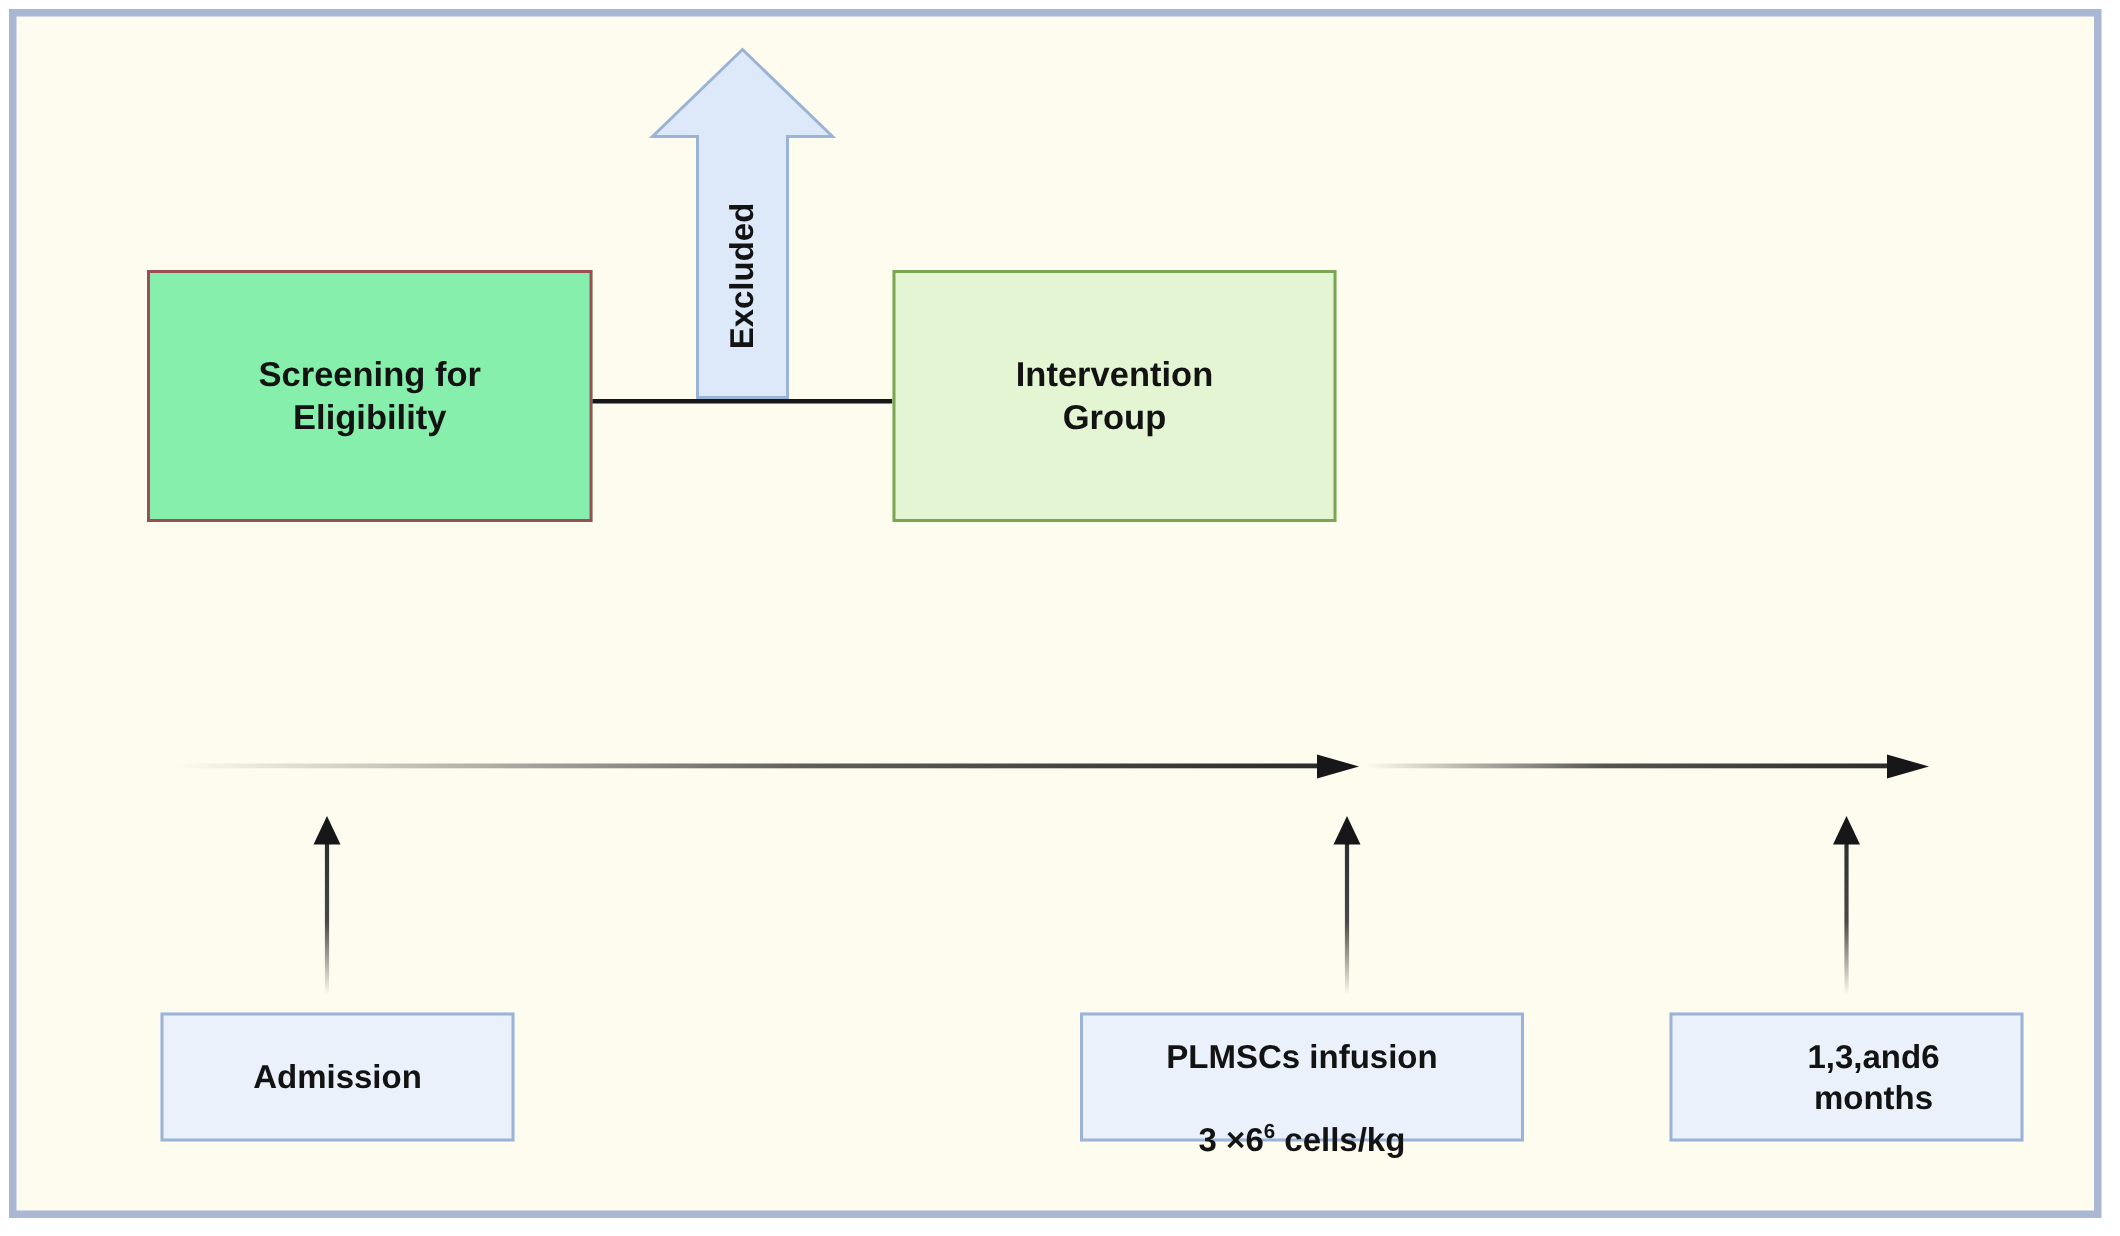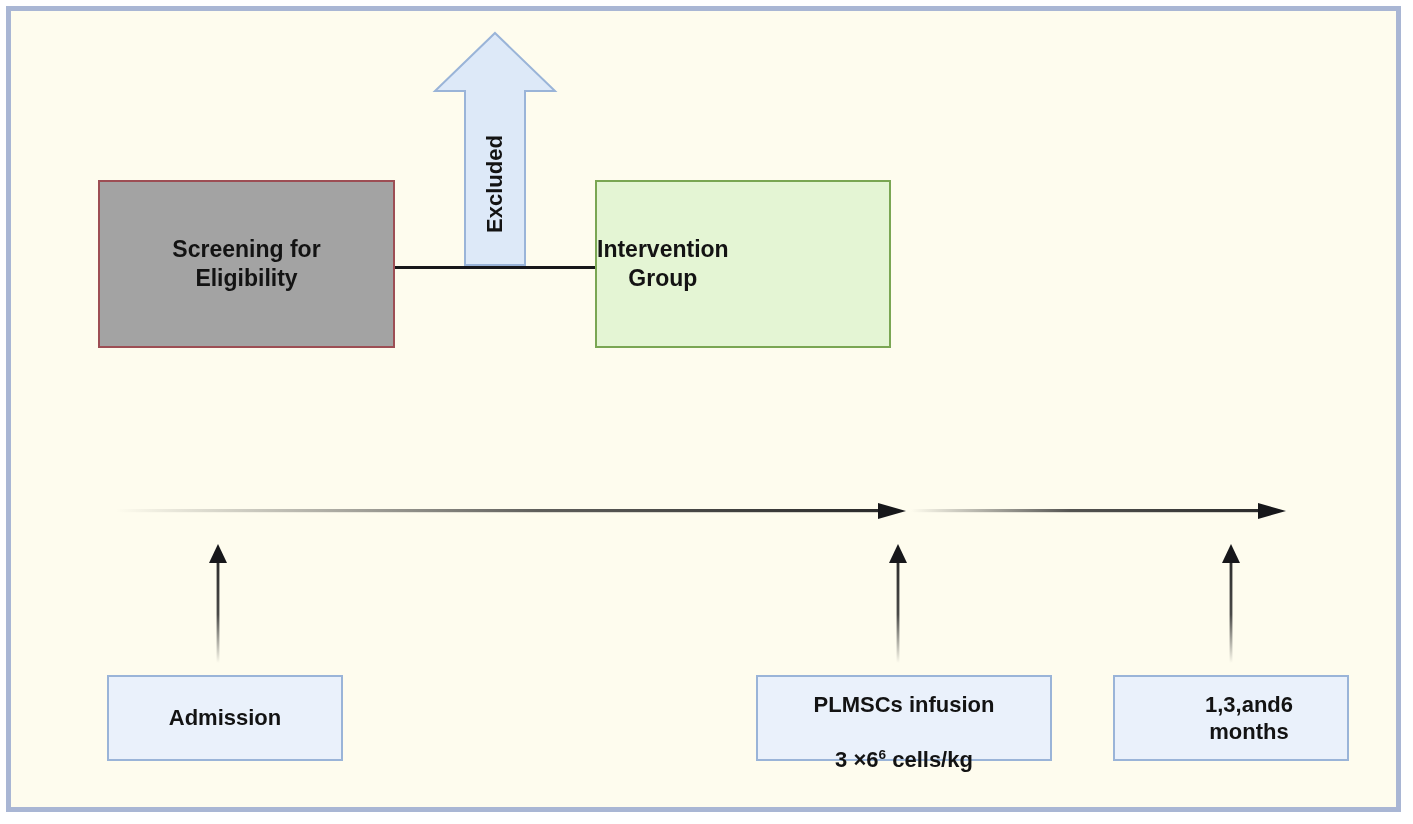--- a/index.html
+++ b/index.html
@@ -45,21 +45,21 @@
   }
 
   
   #screening-box {
     position: absolute;
     left: 87px;
     top: 169px;
     width: 297px;
     height: 168px;
     box-sizing: border-box;
-    background: #a3a3a3;
+    background: #86efac;
     border: 2px solid #9d4e54;
     display: flex;
     align-items: center;
     justify-content: center;
   }
   #screening-box .node-label { font-size: 23px; }
 
   
   #connector-line {
     position: absolute;
@@ -75,21 +75,21 @@
     position: absolute;
     left: 584px;
     top: 169px;
     width: 296px;
     height: 168px;
     box-sizing: border-box;
     background: #e4f5d4;
     border: 2px solid #7aa653;
     display: flex;
     align-items: center;
-    justify-content: flex-start;
+    justify-content: center;
   }
   #intervention-box .node-label { font-size: 23px; }
 
   
   #excluded-arrow {
     position: absolute;
     left: 420px;
     top: 18px;
     width: 128px;
     height: 240px;
@@ -177,21 +177,20 @@
     left: 96px;
     top: 664px;
     width: 236px;
     height: 86px;
   }
   #box-infusion {
     left: 709px;
     top: 664px;
     width: 296px;
     height: 86px;
-    margin-left: 36px;
   }
   #box-followup {
     left: 1102px;
     top: 664px;
     width: 236px;
     height: 86px;
     padding-left: 36px;
   }
   .sup {
     font-size: 0.62em;

